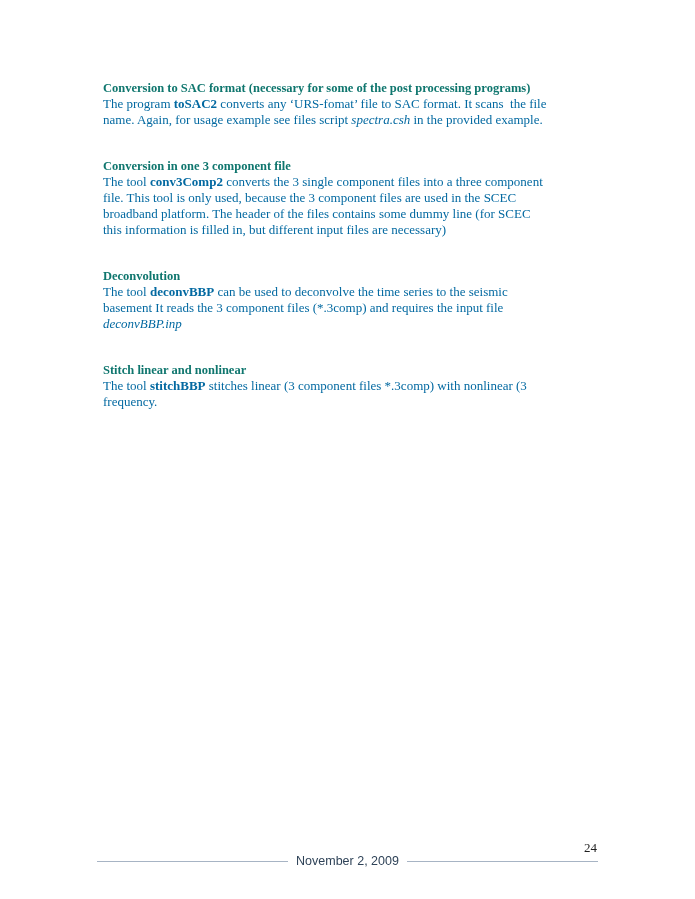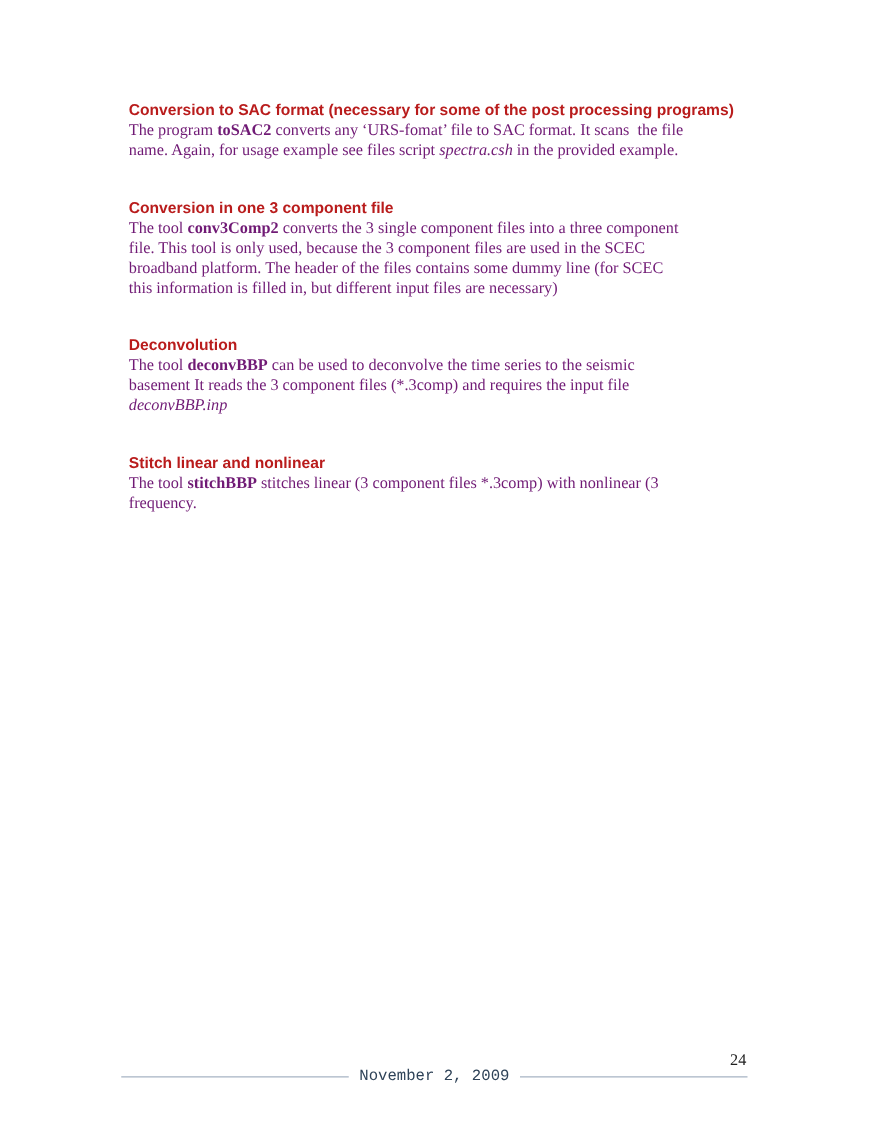--- a/index.html
+++ b/index.html
@@ -17,55 +17,55 @@
   .content {
     position: absolute;
     left: 103px;
     top: 80px;
     width: 497px;
   }
   .section {
     margin: 0 0 30px 0;
   }
   .heading {
-    font-family: Liberation Sans, sans-serif;
+    font-family: Liberation Serif, serif;
     font-weight: bold;
     font-size: 12.5px;
     line-height: 16px;
-    color: #b91c1c;
+    color: #0f766e;
     margin: 0;
   }
   .body-para {
     margin: 0;
   }
   .line {
     font-family: "Liberation Serif", serif;
     font-size: 13px;
     line-height: 16px;
-    color: #701a75;
+    color: #0369a1;
     white-space: pre-wrap;
   }
   .b { font-weight: bold; }
   .i { font-style: italic; }
   .footer {
     position: absolute;
     left: 97px;
     top: 852px;
     width: 501px;
     display: flex;
     align-items: center;
     height: 18px;
   }
   .footer-line {
     flex: 1;
     border-top: 1px solid #a7b4c4;
     height: 0;
   }
   .footer-date {
-    font-family: Liberation Mono, monospace;
+    font-family: Liberation Sans, sans-serif;
     font-size: 12.5px;
     color: #2f4358;
     padding: 0 8px;
     white-space: nowrap;
   }
   .page-number {
     position: absolute;
     top: 840px;
     right: 98px;
     font-family: "Liberation Serif", serif;

